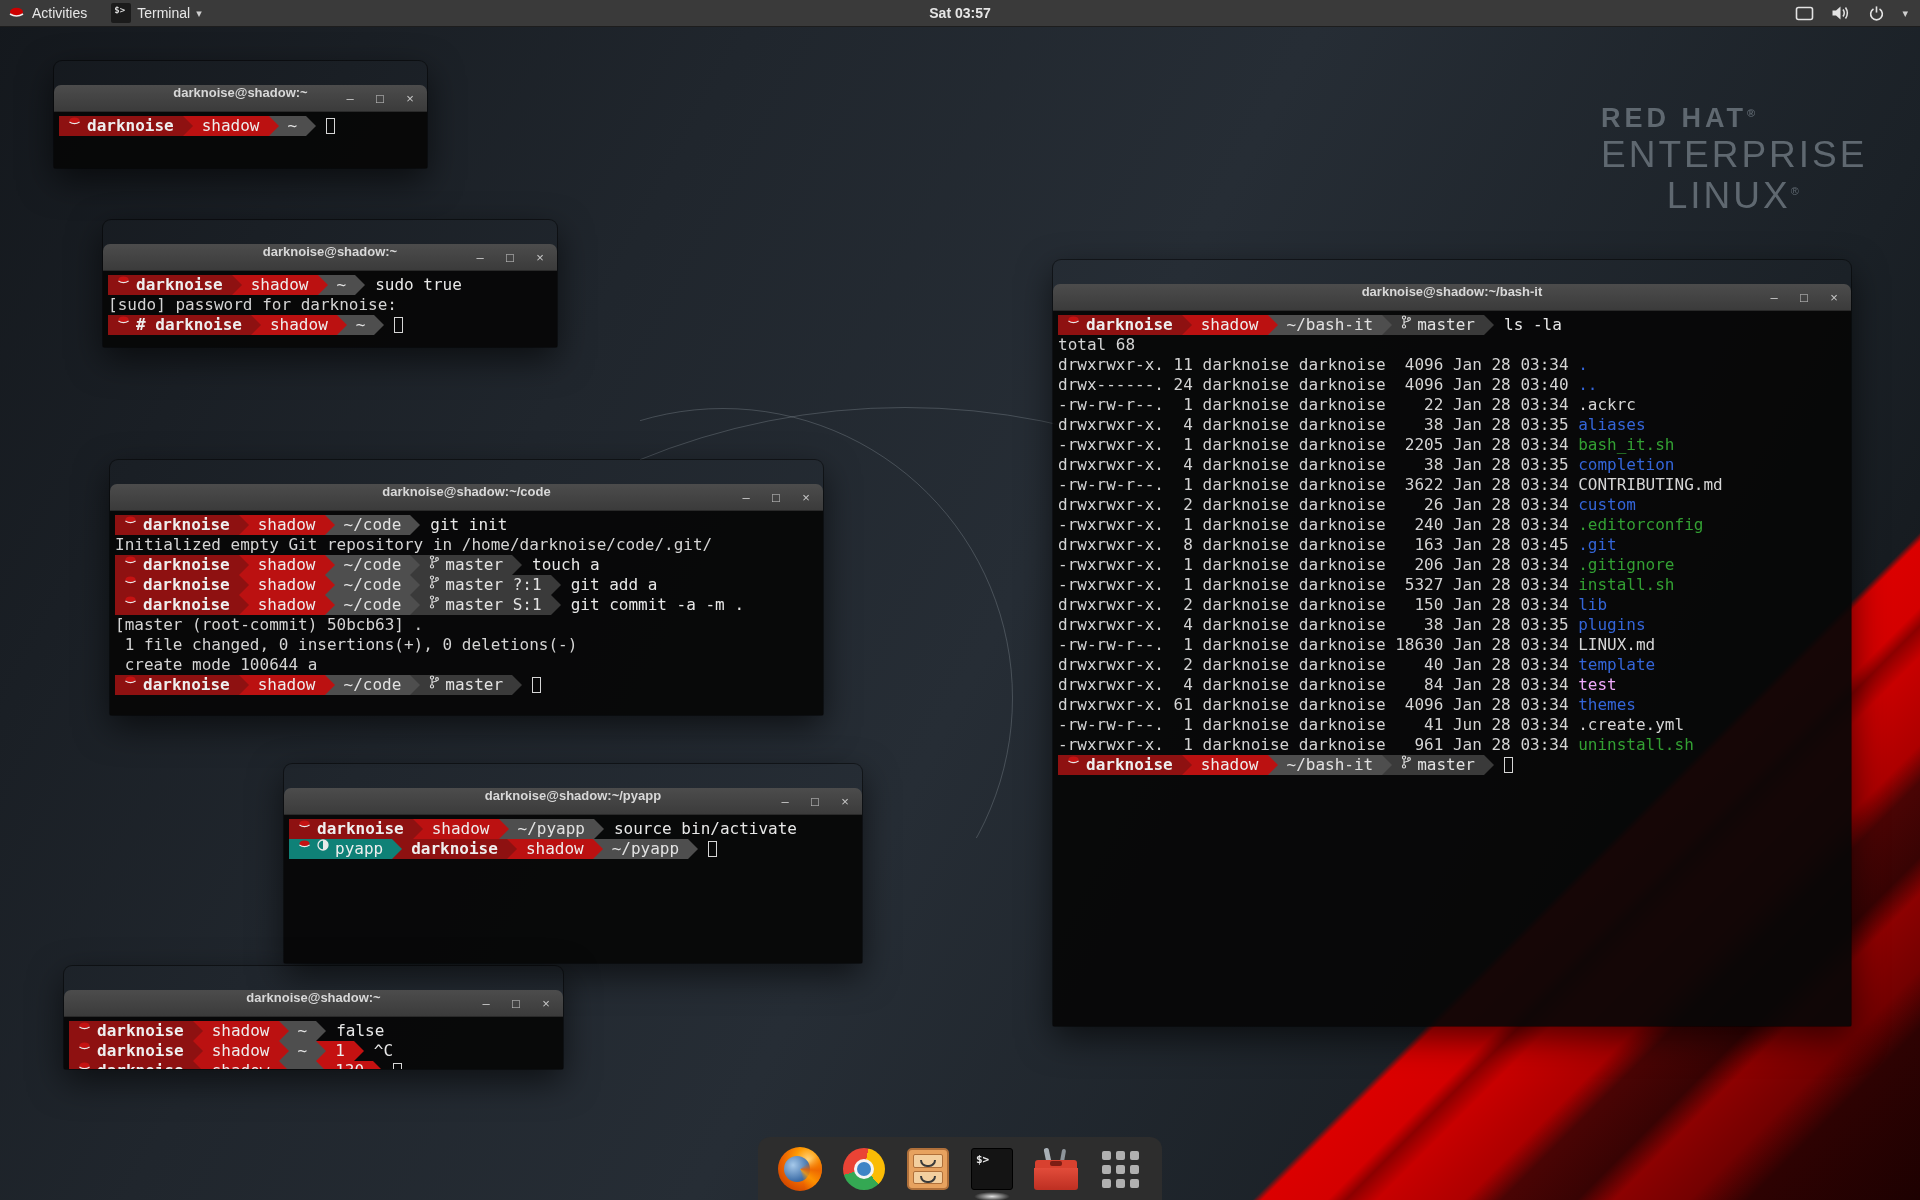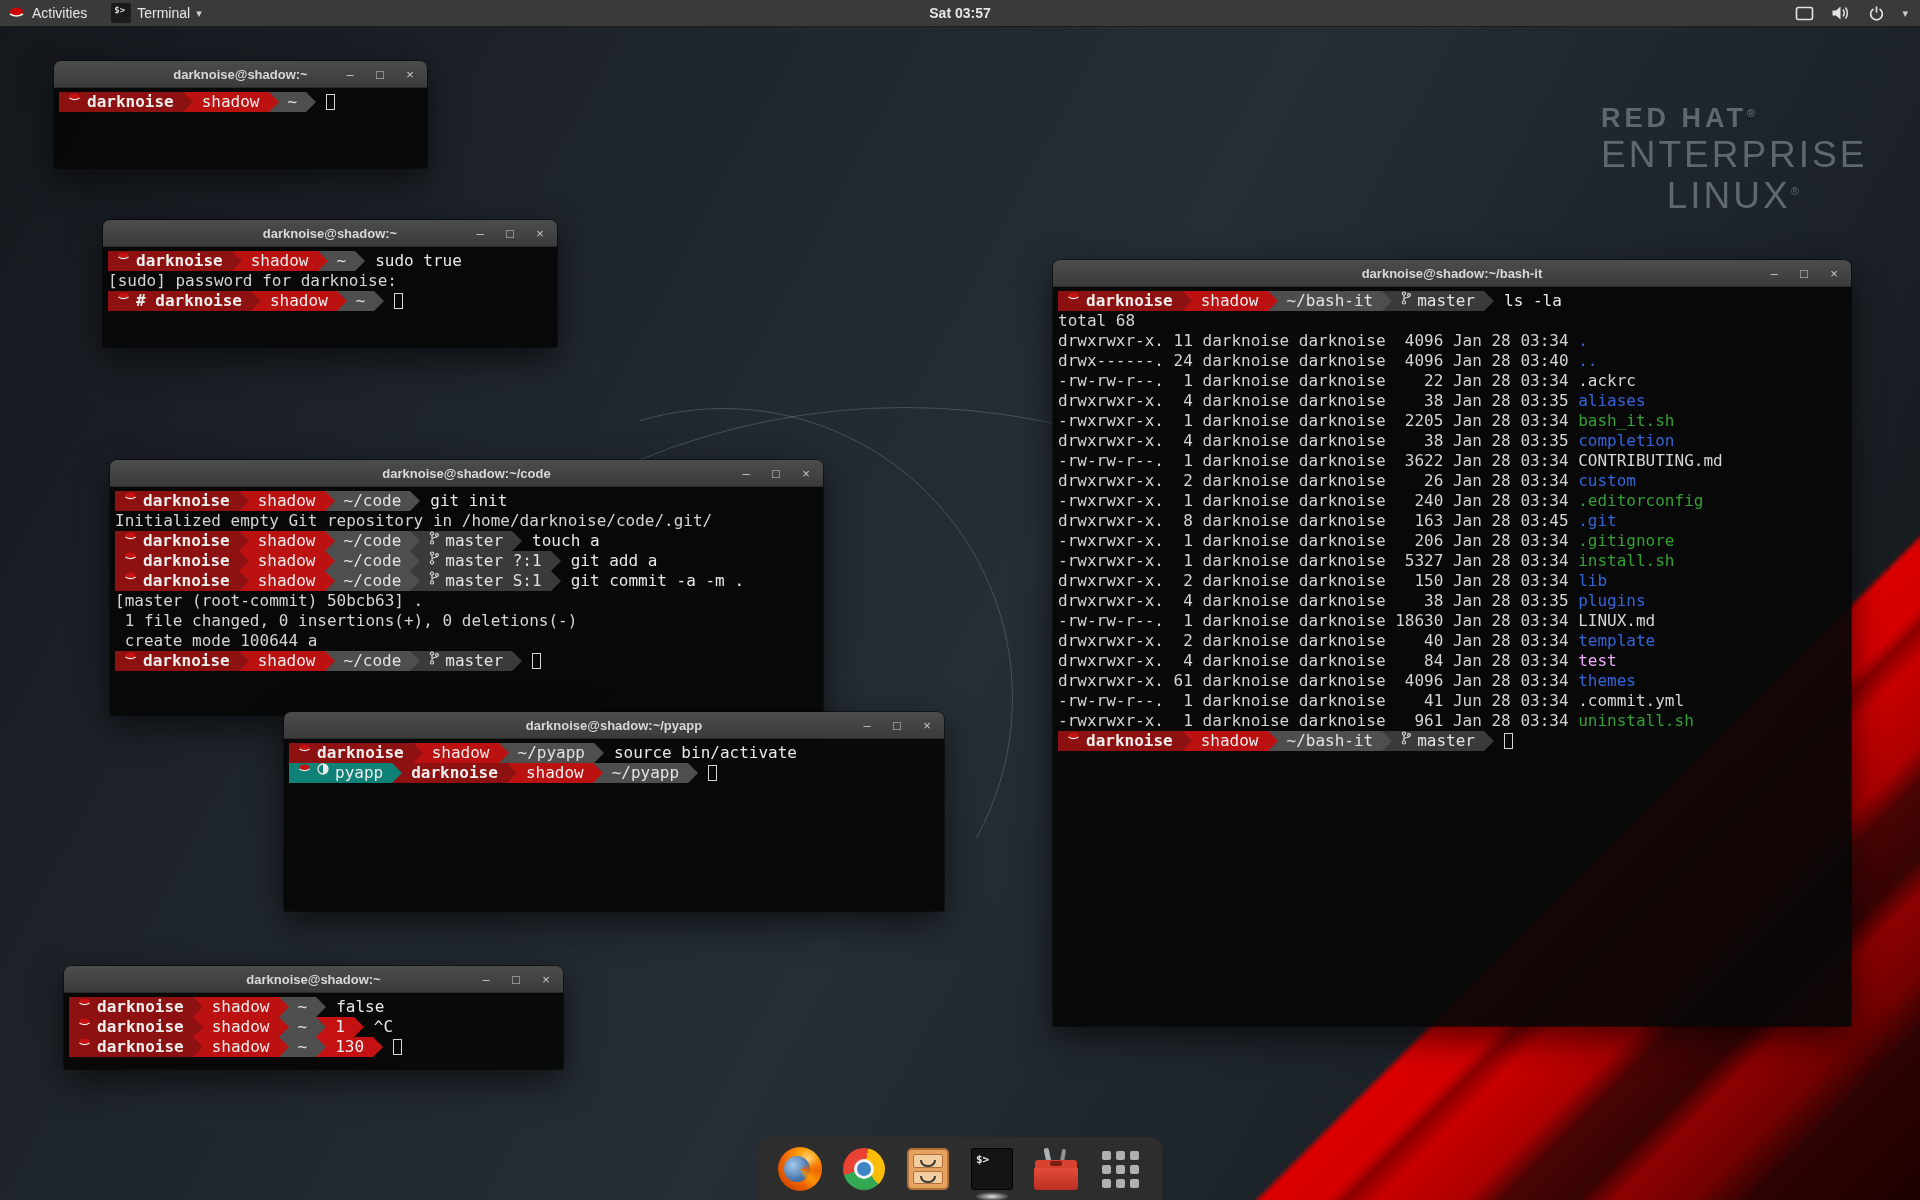--- a/index.html
+++ b/index.html
@@ -37,21 +37,21 @@
   .tb-clock { position:absolute; left:50%; transform:translateX(-50%); font-weight:700; font-size:14px; }
   .tb-right { margin-left:auto; display:flex; align-items:center; gap:17px; padding-right:12px; }
   .tb-right svg { display:block; }
 
   
   .term-window { position:absolute; border-radius:8px 8px 2px 2px;
     box-shadow:0 12px 34px rgba(0,0,0,.6), 0 0 0 1px rgba(0,0,0,.45); z-index:5;
     display:flex; flex-direction:column; }
   .titlebar { height:27px; flex:0 0 27px; background:linear-gradient(#4c4c4c,#3b3b3b);
     border-radius:7px 7px 0 0; border-bottom:1px solid #2a2a2a; position:relative;
-    display:flex; align-items:center; justify-content:center; }
+    display:flex; align-items:flex-start; justify-content:center;margin-top:24px; }
   .titlebar .title { font-size:13px; font-weight:700; color:#d8d8d8; }
   .win-btns { position:absolute; right:10px; top:0; height:100%; display:flex; align-items:center; gap:16px; }
   .win-btn { color:#c9c9c9; font-size:13px; line-height:1; width:14px; text-align:center; cursor:default; }
 
   .term-body { flex:1; background:rgba(6,6,6,.93); padding:4px 0 0 5px; overflow:hidden;
     font-family:"DejaVu Sans Mono",monospace; font-size:16px; color:#d4d4d4; }
   .term-line { display:flex; align-items:stretch; height:20px; line-height:20px; white-space:pre; }
   .seg { display:flex; align-items:flex-start; gap:6px; padding:0 9px; color:#eeeeee; }
   .seg-user { font-weight:700; }
   .seg-path, .seg-git { color:#e2e2e2; }
@@ -59,21 +59,21 @@
     border-left:10px solid transparent; }
   .cmd { margin-left:10px; color:#e8e8e8; }
   .out-text { white-space:pre; }
   .cursor { align-self:center; width:9px; height:16px; border:1px solid #d6d6d6; margin-left:10px; }
   .hat-ic, .git-ic, .venv-ic { display:block; }
 
   
   #w0 { left:54px;   top:61px;  width:373px; height:107px; }
   #w1 { left:103px;  top:220px; width:454px; height:127px; }
   #w2 { left:110px;  top:460px; width:713px; height:255px; }
-  #w3 { left:284px;  top:712px; width:660px; height:199px; }
+  #w3 { left:284px;  top:764px; width:578px; height:199px; }
   #w4 { left:64px;   top:966px; width:499px; height:103px; }
   #w5 { left:1053px; top:260px; width:798px; height:766px; z-index:6; }
 
   
   .dock { position:absolute; bottom:0; left:50%; transform:translateX(-50%); z-index:40;
     background:#2d2d2d; border-radius:12px 12px 0 0; padding:10px 20px 9px;
     display:flex; align-items:center; gap:20px; }
   .dock-item { position:relative; width:44px; height:44px; display:flex; align-items:center; justify-content:center; }
   .dock-item.active::after { content:''; position:absolute; left:4px; right:4px; bottom:-10px; height:9px;
     background:radial-gradient(ellipse at center, rgba(255,255,255,.85), rgba(255,255,255,0) 70%); }
@@ -302,21 +302,21 @@
         <div class="term-line"><span class="out-text">-rwxrwxr-x.  1 darknoise darknoise   240 Jan 28 03:34 </span><span class="out-text" style="color: rgb(51, 160, 51);">.editorconfig</span></div>
         <div class="term-line"><span class="out-text">drwxrwxr-x.  8 darknoise darknoise   163 Jan 28 03:45 </span><span class="out-text" style="color: rgb(52, 101, 216);">.git</span></div>
         <div class="term-line"><span class="out-text">-rwxrwxr-x.  1 darknoise darknoise   206 Jan 28 03:34 </span><span class="out-text" style="color: rgb(51, 160, 51);">.gitignore</span></div>
         <div class="term-line"><span class="out-text">-rwxrwxr-x.  1 darknoise darknoise  5327 Jan 28 03:34 </span><span class="out-text" style="color: rgb(51, 160, 51);">install.sh</span></div>
         <div class="term-line"><span class="out-text">drwxrwxr-x.  2 darknoise darknoise   150 Jan 28 03:34 </span><span class="out-text" style="color: rgb(52, 101, 216);">lib</span></div>
         <div class="term-line"><span class="out-text">drwxrwxr-x.  4 darknoise darknoise    38 Jan 28 03:35 </span><span class="out-text" style="color: rgb(52, 101, 216);">plugins</span></div>
         <div class="term-line"><span class="out-text">-rw-rw-r--.  1 darknoise darknoise 18630 Jan 28 03:34 </span><span class="out-text" style="color: rgb(214, 214, 214);">LINUX.md</span></div>
         <div class="term-line"><span class="out-text">drwxrwxr-x.  2 darknoise darknoise    40 Jan 28 03:34 </span><span class="out-text" style="color: rgb(52, 101, 216);">template</span></div>
         <div class="term-line"><span class="out-text">drwxrwxr-x.  4 darknoise darknoise    84 Jan 28 03:34 </span><span class="out-text" style="color: #f0abfc;">test</span></div>
         <div class="term-line"><span class="out-text">drwxrwxr-x. 61 darknoise darknoise  4096 Jan 28 03:34 </span><span class="out-text" style="color: rgb(52, 101, 216);">themes</span></div>
-        <div class="term-line"><span class="out-text">-rw-rw-r--.  1 darknoise darknoise    41 Jun 28 03:34 </span><span class="out-text" style="color: rgb(214, 214, 214);">.commit.yml</span></div>
+        <div class="term-line"><span class="out-text">-rw-rw-r--.  1 darknoise darknoise    41 Jun 28 03:34 </span><span class="out-text" style="color: rgb(214, 214, 214);">.create.yml</span></div>
         <div class="term-line"><span class="out-text">-rwxrwxr-x.  1 darknoise darknoise   961 Jan 28 03:34 </span><span class="out-text" style="color: rgb(51, 160, 51);">uninstall.sh</span></div>
         <div class="term-line"><span class="seg seg-user" style="background: rgb(142, 17, 17);"><svg class="hat-ic" width="13" height="11" viewBox="0 0 13 11">
               <ellipse cx="6.5" cy="4.6" rx="5" ry="3.2" fill="#c41212"></ellipse>
               <path d="M1.4 6 Q6.5 9.2 11.6 6" stroke="#e9e9e9" stroke-width="1.2" fill="none"></path>
             </svg>darknoise</span><span class="pl-arrow" style="border-left-color: rgb(142, 17, 17); background-color: rgb(187, 17, 17);"></span><span class="seg seg-host" style="background: rgb(187, 17, 17);">shadow</span><span class="pl-arrow" style="border-left-color: rgb(187, 17, 17); background-color: rgb(78, 78, 78);"></span><span class="seg seg-path" style="background: rgb(78, 78, 78);">~/bash-it</span><span class="pl-arrow" style="border-left-color: rgb(78, 78, 78); background-color: rgb(58, 58, 58);"></span><span class="seg seg-git" style="background: rgb(58, 58, 58);"><svg class="git-ic" width="10" height="14" viewBox="0 0 10 14">
               <circle cx="3" cy="2.6" r="1.6" fill="none" stroke="#ddd" stroke-width="1.1"></circle>
               <circle cx="3" cy="11.4" r="1.6" fill="none" stroke="#ddd" stroke-width="1.1"></circle>
               <circle cx="8" cy="4" r="1.4" fill="none" stroke="#ddd" stroke-width="1.1"></circle>
               <path d="M3 4.2 V9.8 M3 8 C3 6 8 7 8 5.4" stroke="#ddd" stroke-width="1.1" fill="none"></path>
             </svg>master</span><span class="pl-arrow" style="border-left-color: rgb(58, 58, 58); background-color: transparent;"></span><span class="cursor"></span></div>

